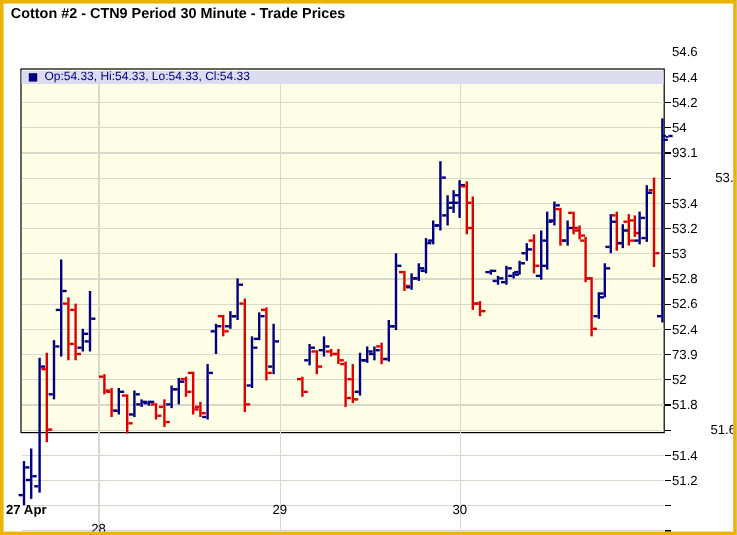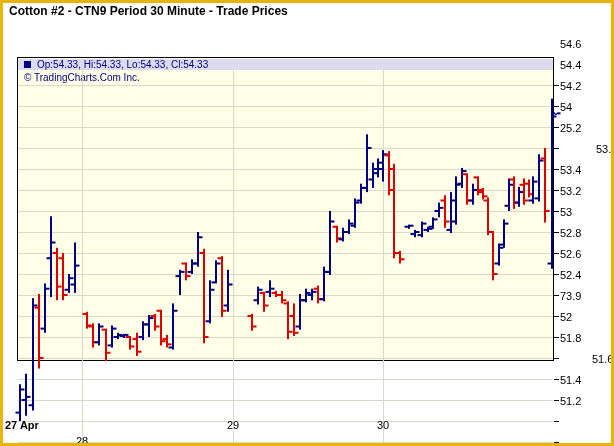--- a/index.html
+++ b/index.html
@@ -59,21 +59,20 @@
 <body>
 
 <div class="page">
   <div class="title">Cotton #2 - CTN9 Period 30 Minute - Trade Prices</div>
 
   <div class="plot-box">
     <div class="legend-band">
       <span class="legend-swatch"></span>
       <span>Op:54.33, Hi:54.33, Lo:54.33, Cl:54.33</span>
     </div>
-    <div class="copyright">© TradingCharts.Com Inc.</div>
     <svg id="chart-svg" class="chart-svg" xmlns="http://www.w3.org/2000/svg" width="535" height="397">
         <line x1="0" y1="27.5" x2="535" y2="27.5" stroke="#d9d9cb" stroke-width="1" shape-rendering="crispEdges"></line>
         <line x1="536" y1="27.5" x2="541" y2="27.5" stroke="#000000" stroke-width="1" shape-rendering="crispEdges"></line>
         <line x1="0" y1="48.5" x2="535" y2="48.5" stroke="#d9d9cb" stroke-width="1" shape-rendering="crispEdges"></line>
         <line x1="536" y1="48.5" x2="541" y2="48.5" stroke="#000000" stroke-width="1" shape-rendering="crispEdges"></line>
         <line x1="0" y1="69.5" x2="535" y2="69.5" stroke="#d9d9cb" stroke-width="1" shape-rendering="crispEdges"></line>
         <line x1="536" y1="69.5" x2="541" y2="69.5" stroke="#000000" stroke-width="1" shape-rendering="crispEdges"></line>
         <line x1="0" y1="90.5" x2="535" y2="90.5" stroke="#d9d9cb" stroke-width="1" shape-rendering="crispEdges"></line>
         <line x1="536" y1="90.5" x2="541" y2="90.5" stroke="#000000" stroke-width="1" shape-rendering="crispEdges"></line>
         <line x1="0" y1="111.5" x2="535" y2="111.5" stroke="#d9d9cb" stroke-width="1" shape-rendering="crispEdges"></line>
@@ -548,21 +547,21 @@
           <rect x="539" y="54.35000000000033" width="3.5" height="2" fill="#000080"></rect>
         </g>
       </svg>
   </div>
 
   <div id="y-axis">
       <div class="y-axis-label" style="top: 35px;">54.6</div>
       <div class="y-axis-label" style="top: 56px;">54.4</div>
       <div class="y-axis-label" style="top: 77px;">54.2</div>
       <div class="y-axis-label" style="top: 98px;">54</div>
-      <div class="y-axis-label" style="top: 119px;">25.2</div>
+      <div class="y-axis-label" style="top: 119px;">93.1</div>
       <div class="y-axis-label" style="top: 140px; padding-left: 36px;">53.6</div>
       <div class="y-axis-label" style="top: 161px;">53.4</div>
       <div class="y-axis-label" style="top: 182px;">53.2</div>
       <div class="y-axis-label" style="top: 203px;">53</div>
       <div class="y-axis-label" style="top: 224px;">52.8</div>
       <div class="y-axis-label" style="top: 245px;">52.6</div>
       <div class="y-axis-label" style="top: 266px;">52.4</div>
       <div class="y-axis-label" style="top: 287px;">73.9</div>
       <div class="y-axis-label" style="top: 308px;">52</div>
       <div class="y-axis-label" style="top: 329px;">51.8</div>

